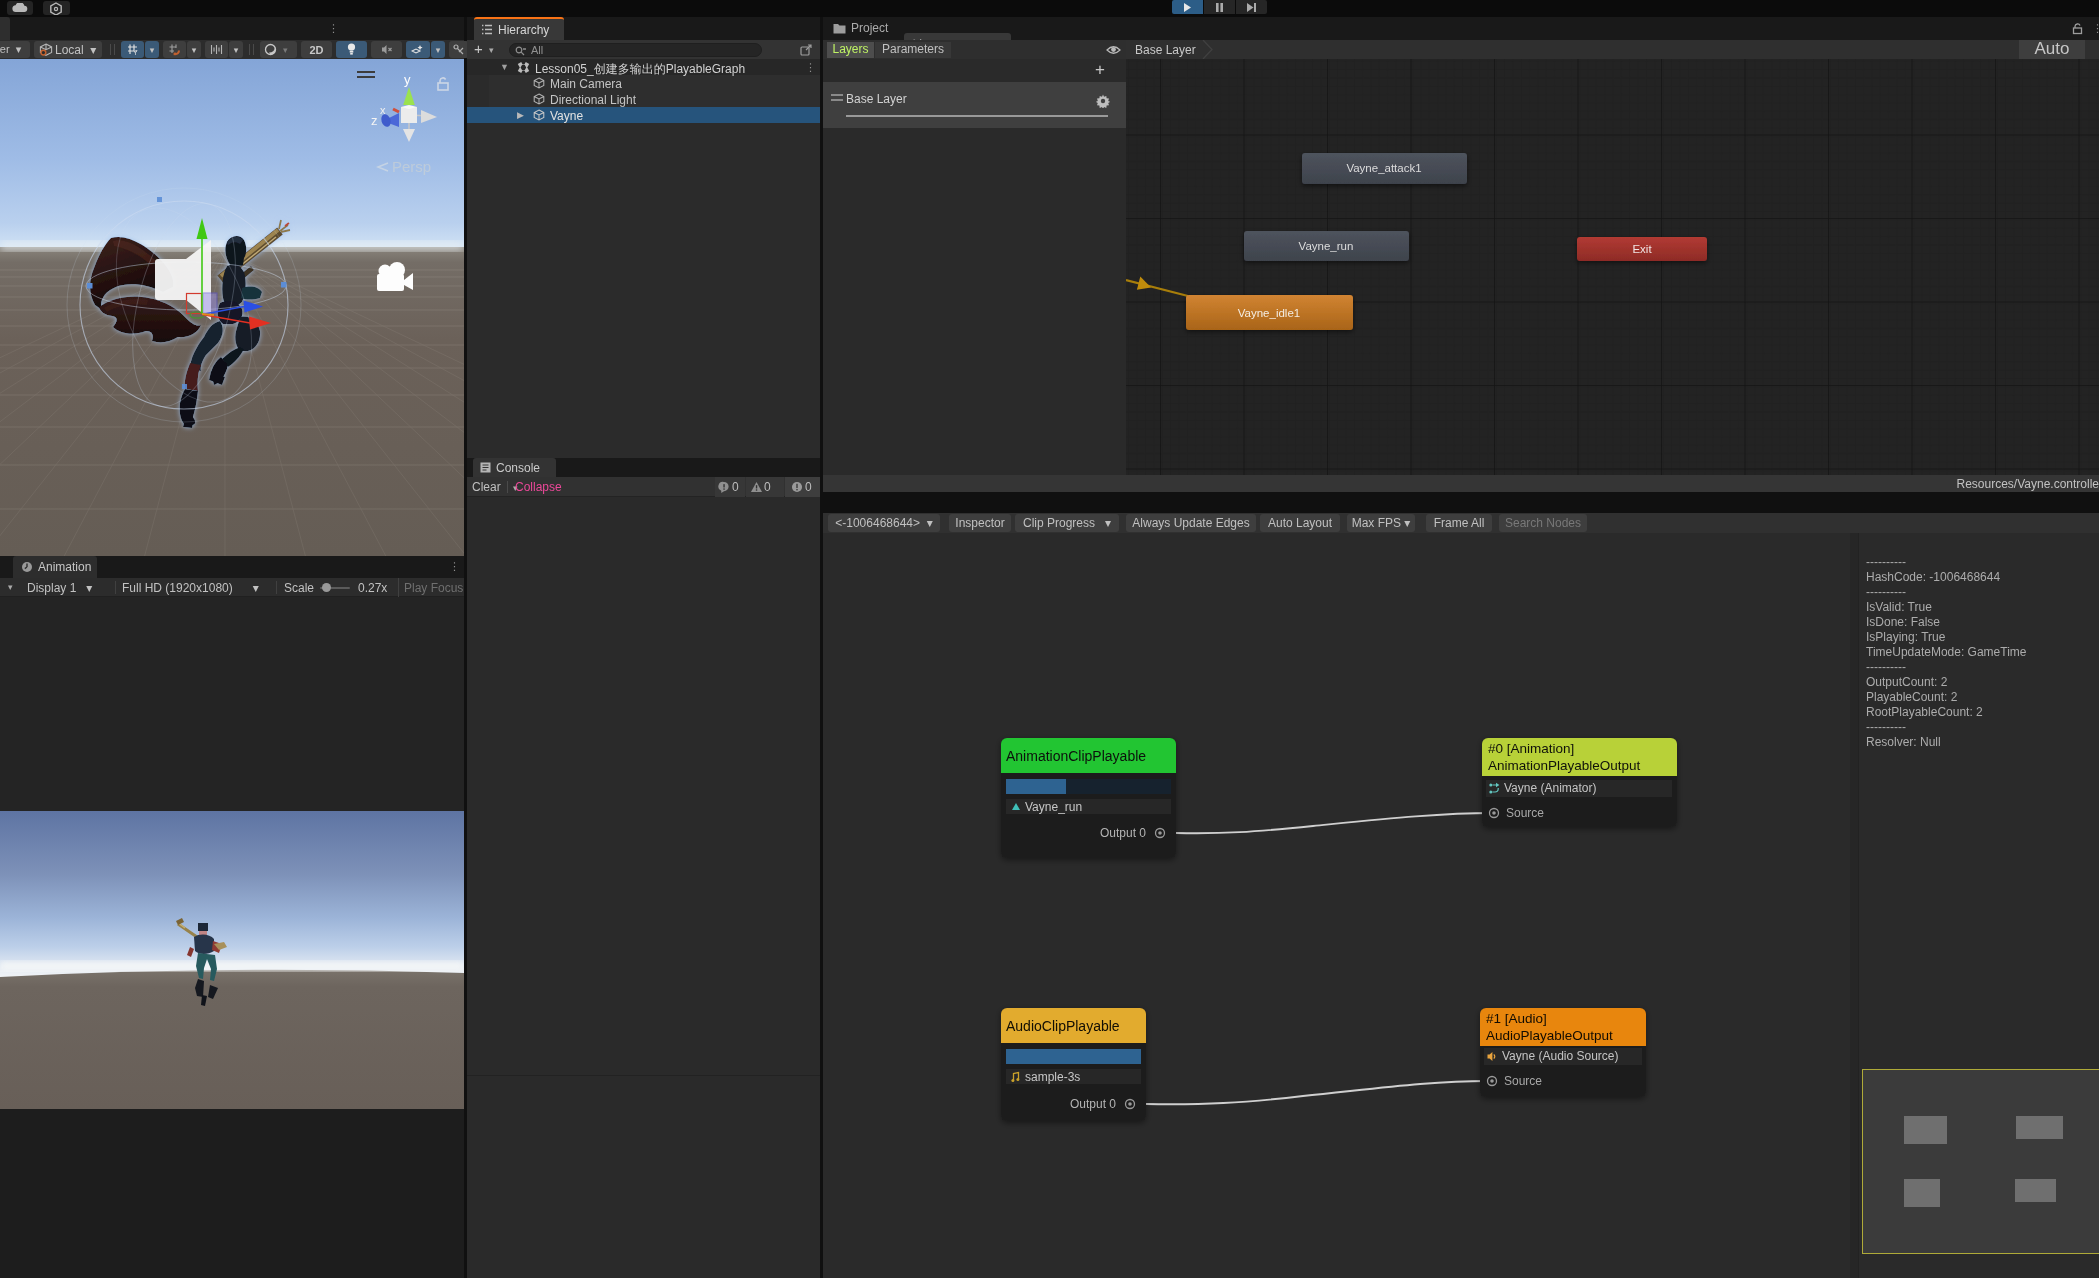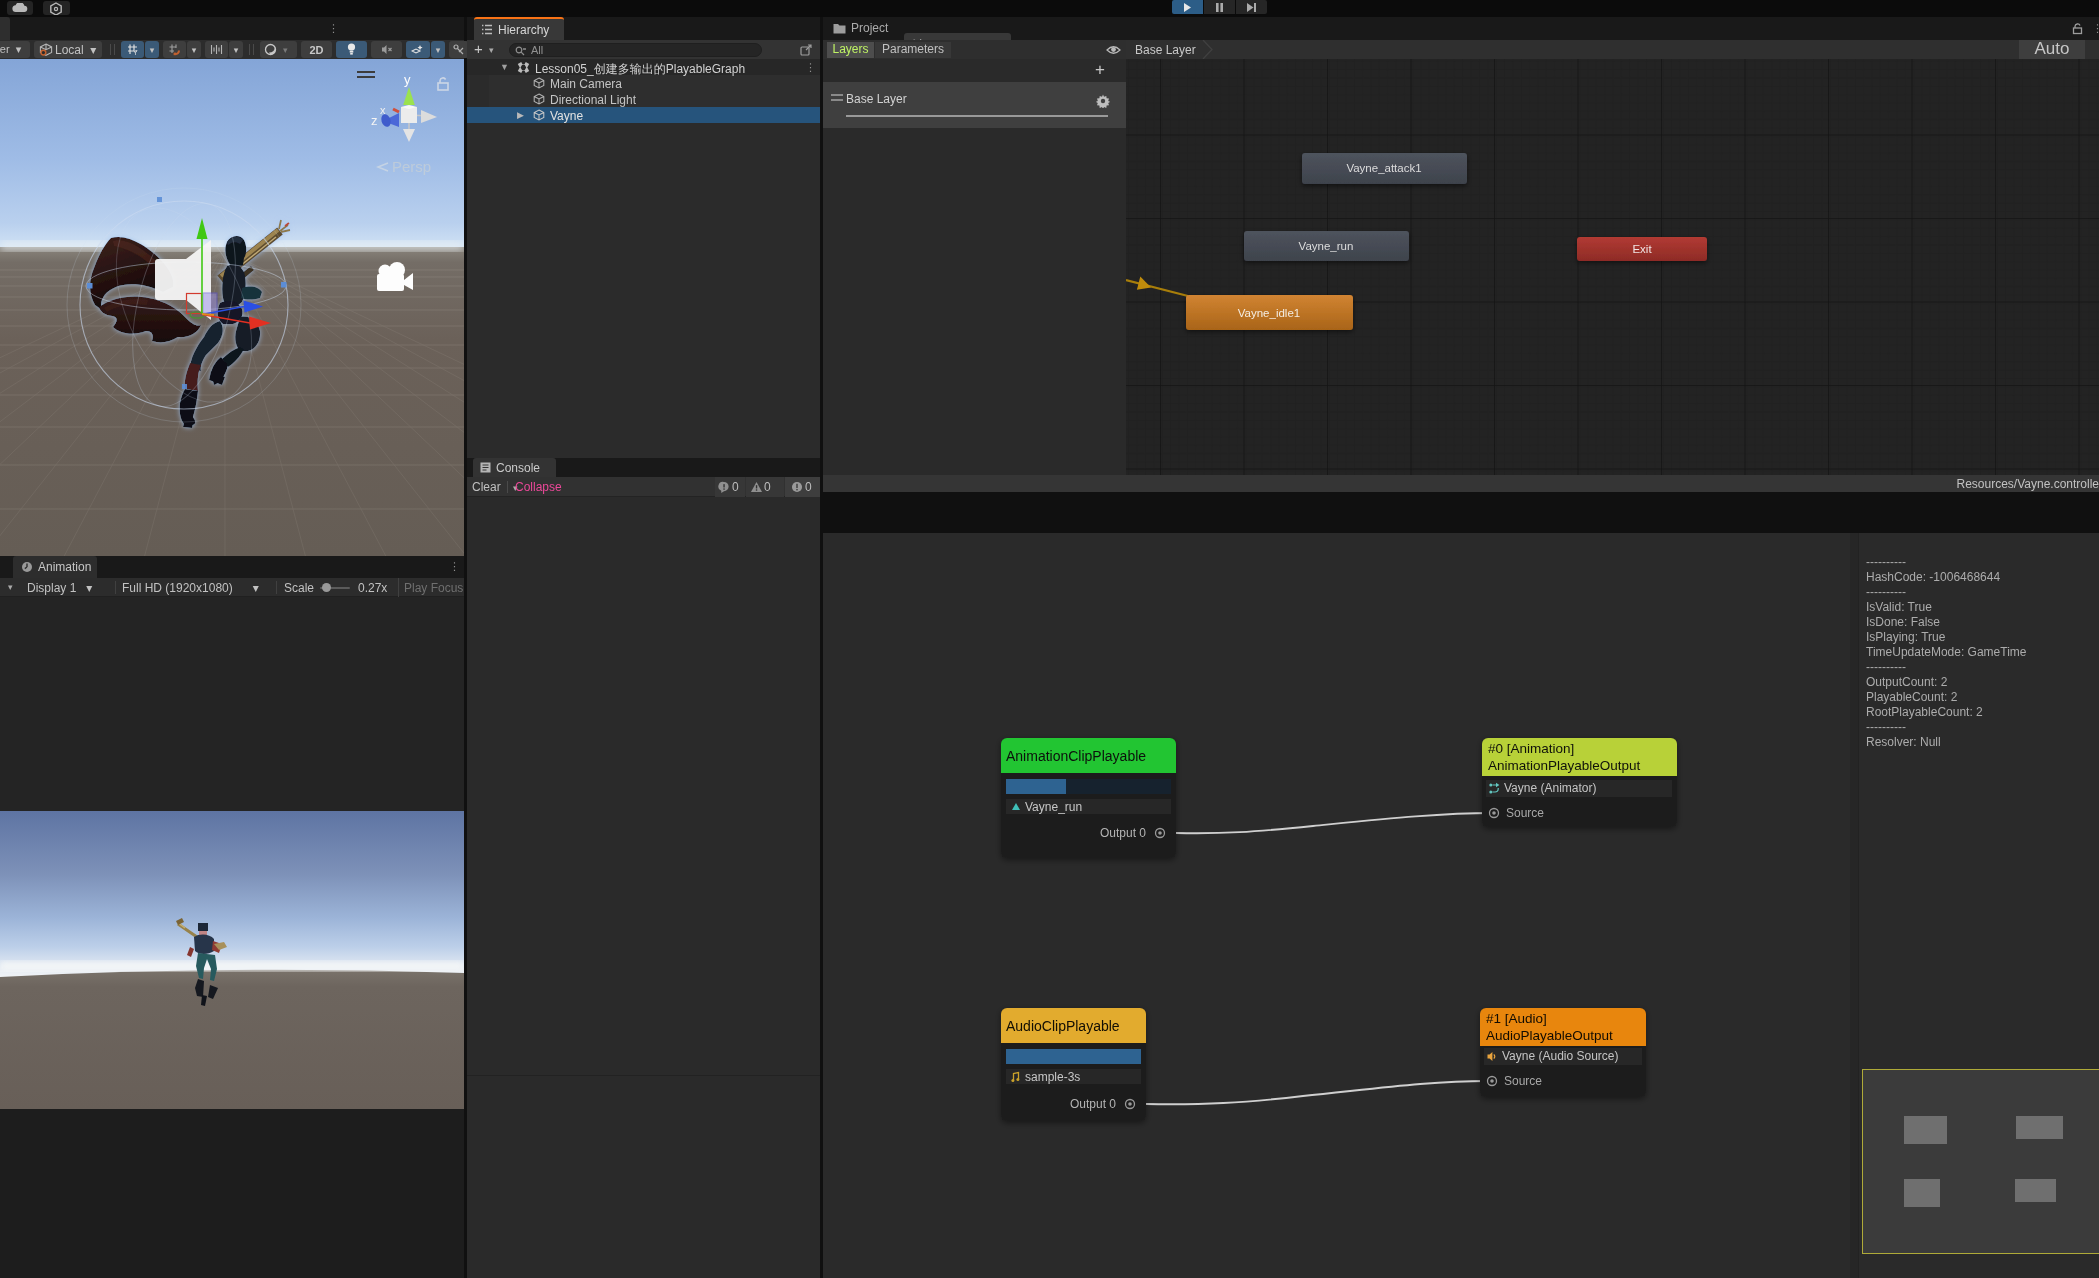--- a/index.html
+++ b/index.html
@@ -542,20 +542,30 @@
     <text x="200" y="191" font-size="11.5" fill="#dcdcdc" text-anchor="middle" font-family="Liberation Sans">Vayne_run</text>
     <text x="516" y="194" font-size="11.5" fill="#f0e4e4" text-anchor="middle" font-family="Liberation Sans">Exit</text>
     <text x="143" y="258" font-size="11.5" fill="#f4ece2" text-anchor="middle" font-family="Liberation Sans">Vayne_idle1</text>
   </svg>
 
   <div class="abs" style="left:823px;top:475px;width:1276px;height:17px;background:#353535;">
     <span class="abs" style="right:-4px;top:2px;font-size:12px;color:#c2c2c2;">Resources/Vayne.controller</span>
   </div>
 
 
+  <div class="abs" style="left:823px;top:513px;width:1276px;height:20px;background:#303030;">
+    <div class="tbtn" style="left:5px;top:1px;width:112px;height:18px;font-size:12px;">&lt;-1006468644&gt;&nbsp;&nbsp;▾</div>
+    <div class="tbtn" style="left:126px;top:1px;width:62px;height:18px;font-size:12px;">Inspector</div>
+    <div class="tbtn" style="left:192px;top:1px;width:104px;height:18px;font-size:12px;">Clip Progress&nbsp;&nbsp;&nbsp;▾</div>
+    <div class="tbtn" style="left:303px;top:1px;width:130px;height:18px;font-size:12px;">Always Update Edges</div>
+    <div class="tbtn" style="left:437px;top:1px;width:80px;height:18px;font-size:12px;">Auto Layout</div>
+    <div class="tbtn" style="left:524px;top:1px;width:68px;height:18px;font-size:12px;">Max FPS&nbsp;▾</div>
+    <div class="tbtn" style="left:603px;top:1px;width:66px;height:18px;font-size:12px;">Frame All</div>
+    <div class="tbtn" style="left:676px;top:1px;width:88px;height:18px;font-size:12px;color:#787878;">Search Nodes</div>
+  </div>
 
   <div class="abs" style="left:823px;top:533px;width:1276px;height:745px;background:#2a2a2a;"></div>
   <svg class="abs" style="left:823px;top:533px;" width="1276" height="745" viewBox="0 0 1276 745" id="pgraph">
     <defs>
       <filter id="pshadow" x="-20%" y="-20%" width="140%" height="140%">
         <feDropShadow dx="0" dy="2" stdDeviation="3" flood-color="#000" flood-opacity="0.45"></feDropShadow>
       </filter>
     </defs>
     <rect x="1027" y="0" width="8" height="745" fill="#262626"></rect>
     <rect x="1035" y="0" width="1" height="745" fill="#222"></rect>

